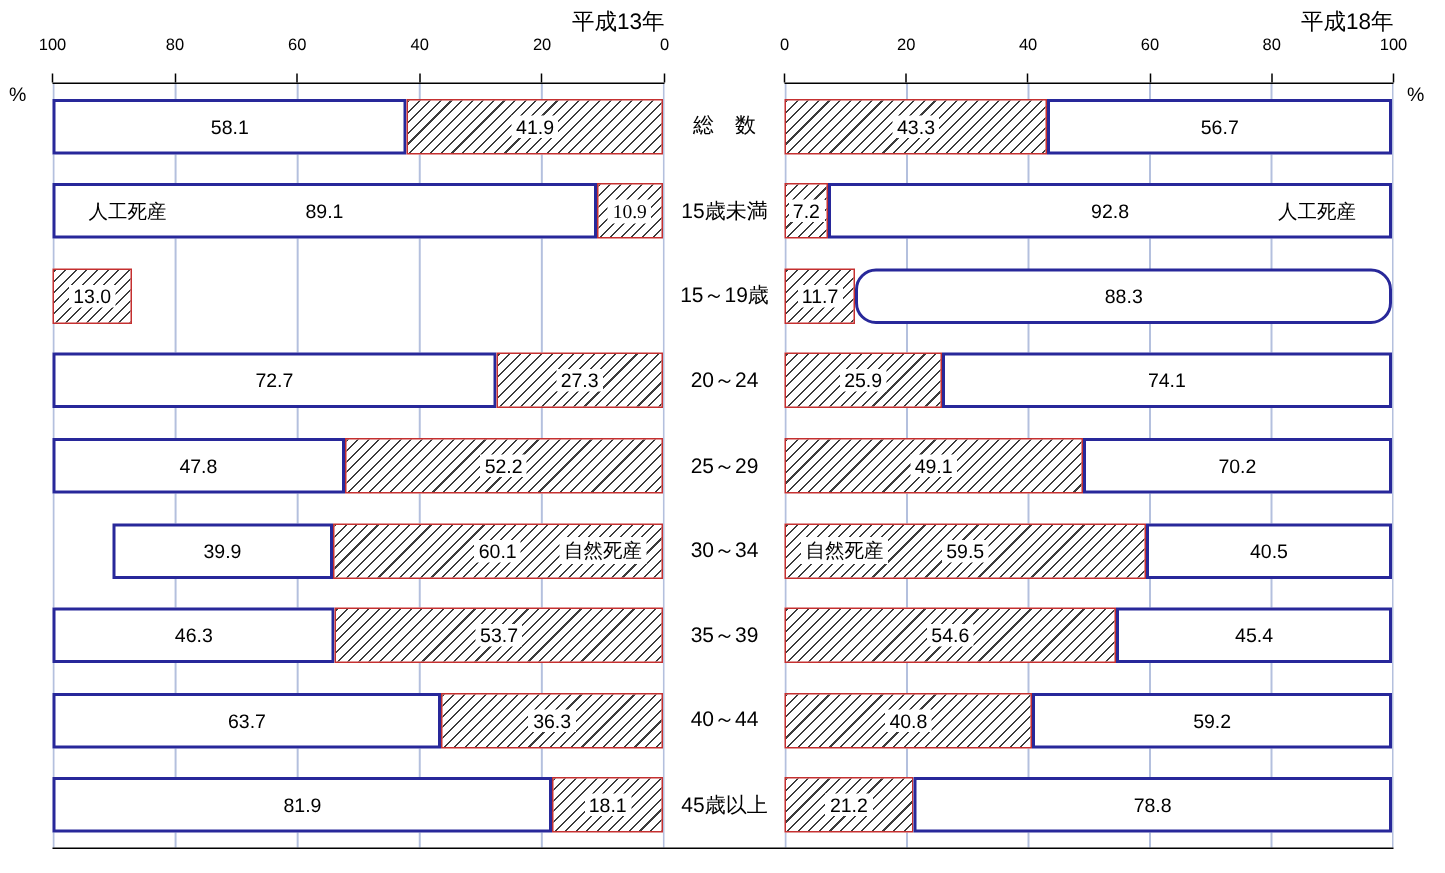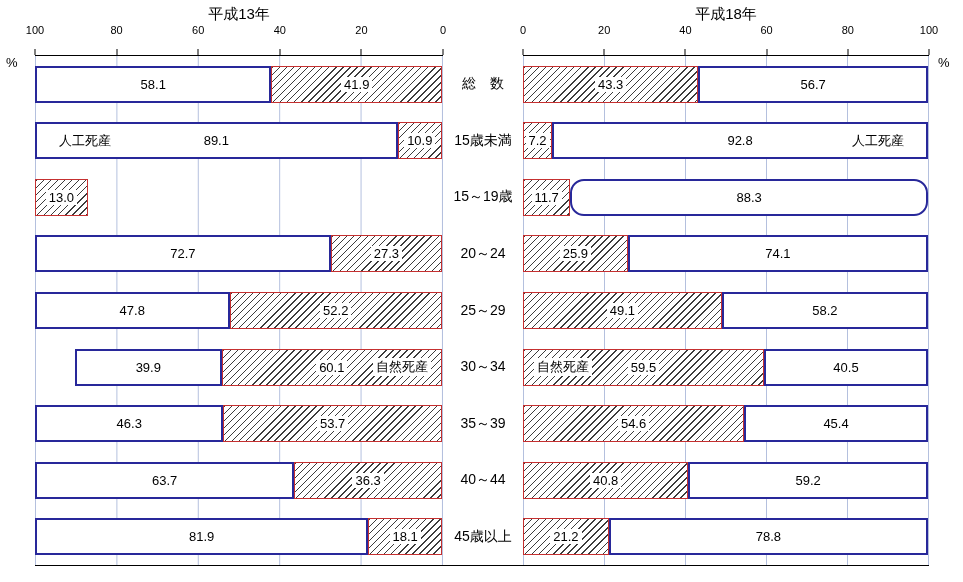--- a/index.html
+++ b/index.html
@@ -2,21 +2,21 @@
 <html><head>
 <meta charset="utf-8">
 <style>
   * { margin:0; padding:0; box-sizing:border-box; }
   html,body { background:#fff; }
   .chart {
     position:relative; width:963px; height:582px; background:#fff;
     font-family:"Liberation Sans","DejaVu Sans",sans-serif; color:#000;
     --bar-border:#28289a; --hatch-border:#c53030; --hatch-line:#3c3c3c; --grid:#b4c0de; --axis:#000;
   }
-  .title { position:absolute; top:5px; text-align:center; font-size:15px; }
+  .title { position:absolute; top:5px; text-align:right; font-size:15px; }
   .left-pos  { left:35px;  width:408px; }
   .right-pos { left:523px; width:406px; }
   .axis-labels { position:absolute; top:24px; height:15px; font-size:11px; }
   .axis-labels span { position:absolute; transform:translateX(-50%); }
   .ticks { position:absolute; top:47px; height:9px; border-bottom:1px solid var(--axis); }
   .tick { position:absolute; bottom:0; width:1px; height:6px; background:var(--axis); transform:translateX(-50%); }
   .plot {
     position:absolute; top:56px; height:509px; display:flex; flex-direction:column;
     background-image:linear-gradient(to right, var(--grid) 1px, transparent 1px);
     background-size:20% 100%;
@@ -96,21 +96,21 @@
             <span class="chip">41.9</span>
           </div>
         </div>
       </div>
       <div class="row">
         <div class="bar">
           <div class="seg white" style="width: 89.1%;">
             <span>89.1</span>
             <span class="inbar-label" style="left: 22px;">人工死産</span>
           </div>
-          <div class="seg hatch" style="width: 10.9%;">
+          <div class="seg hatch" style="width: 10.9%; font-family: Liberation Serif, serif;">
             <span class="chip">10.9</span>
           </div>
         </div>
       </div>
       <div class="row">
         <div class="bar">
           <div class="seg hatch" style="width: 13%;">
             <span class="chip">13.0</span>
           </div>
         </div>
@@ -229,21 +229,21 @@
             <span>74.1</span>
           </div>
         </div>
       </div>
       <div class="row">
         <div class="bar">
           <div class="seg hatch" style="width: 49.1%;">
             <span class="chip">49.1</span>
           </div>
           <div class="seg white" style="width: 50.9%;">
-            <span>58.2</span>
+            <span>70.2</span>
           </div>
         </div>
       </div>
       <div class="row">
         <div class="bar">
           <div class="seg hatch" style="width: 59.5%;">
             <span class="chip">59.5</span>
             <span class="inbar-label chip" style="left: 10px;">自然死産</span>
           </div>
           <div class="seg white" style="width: 40.5%;">

